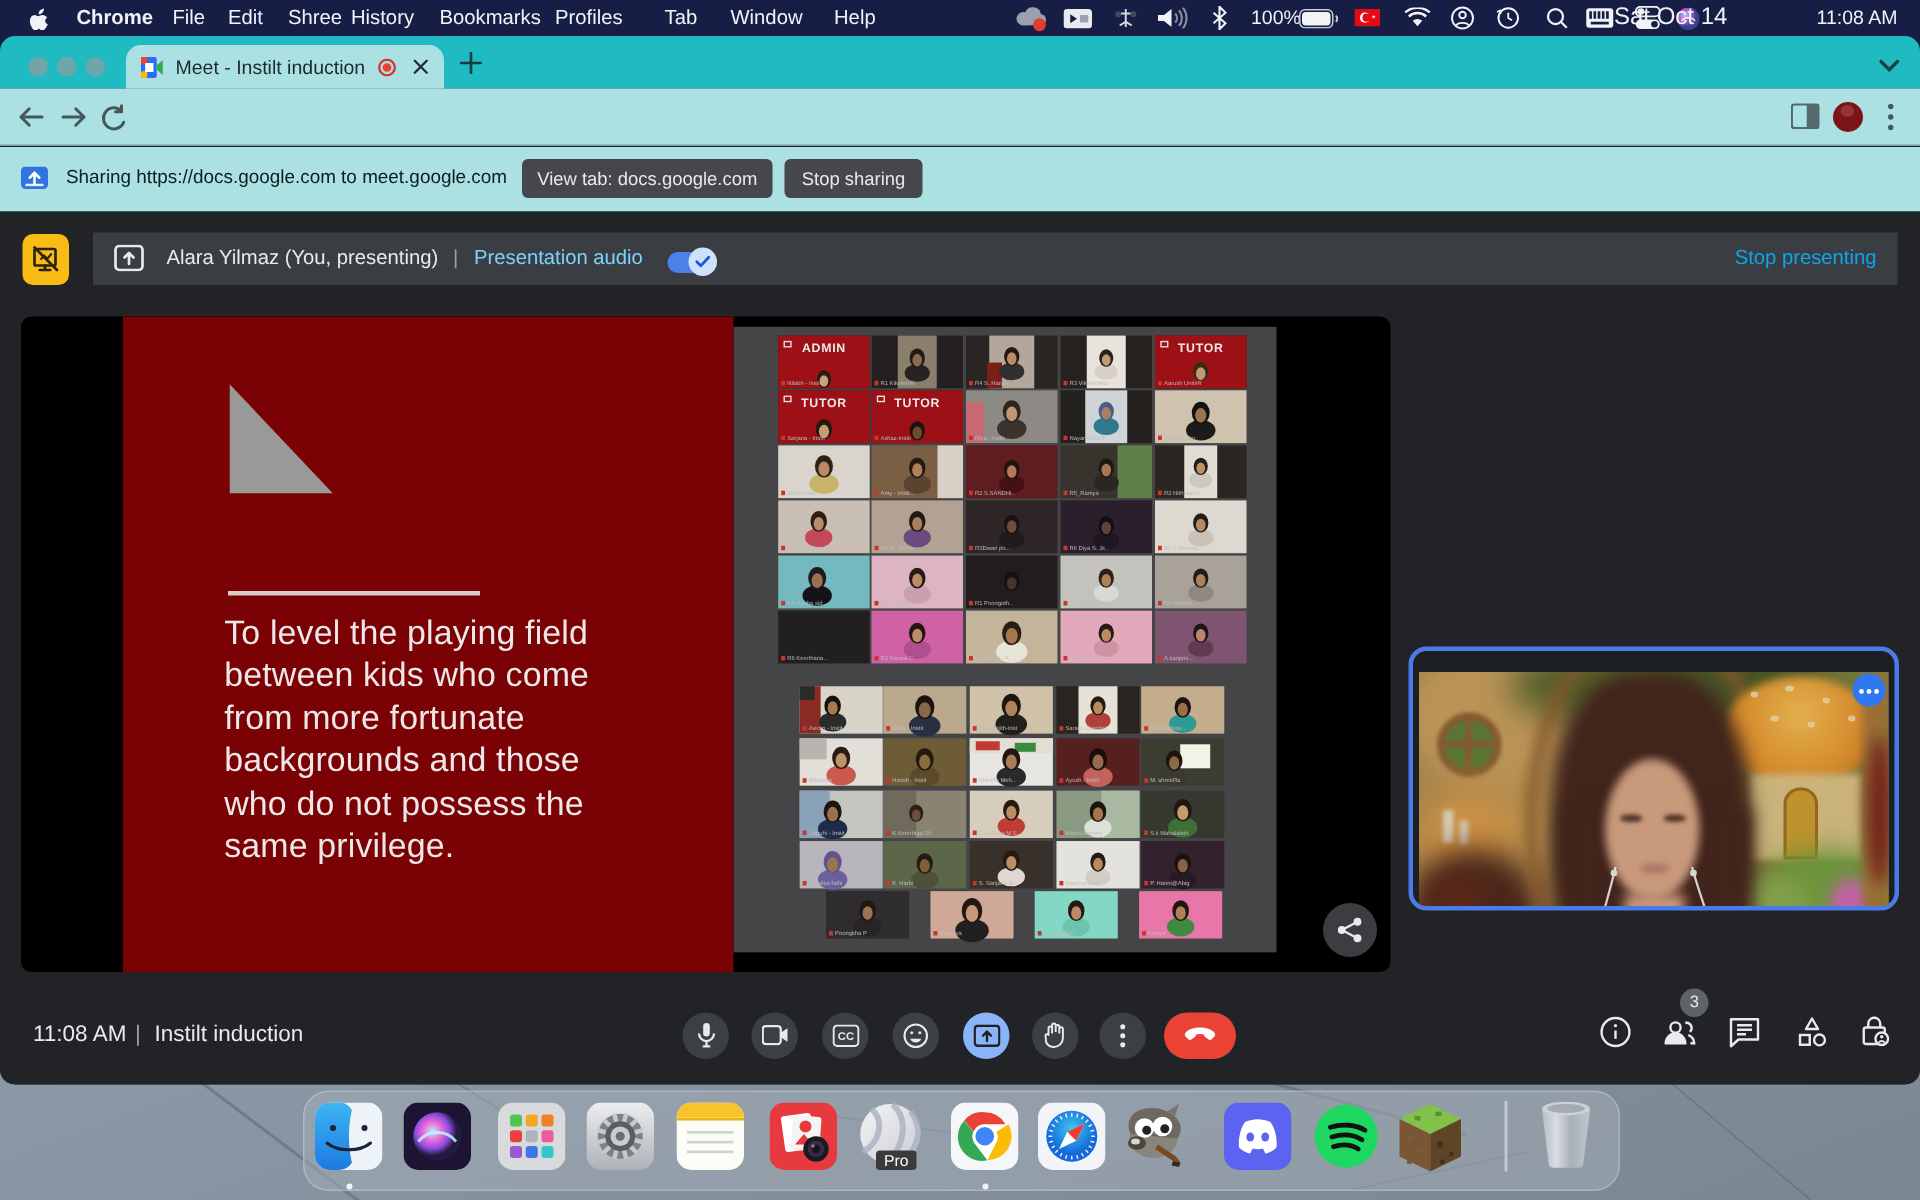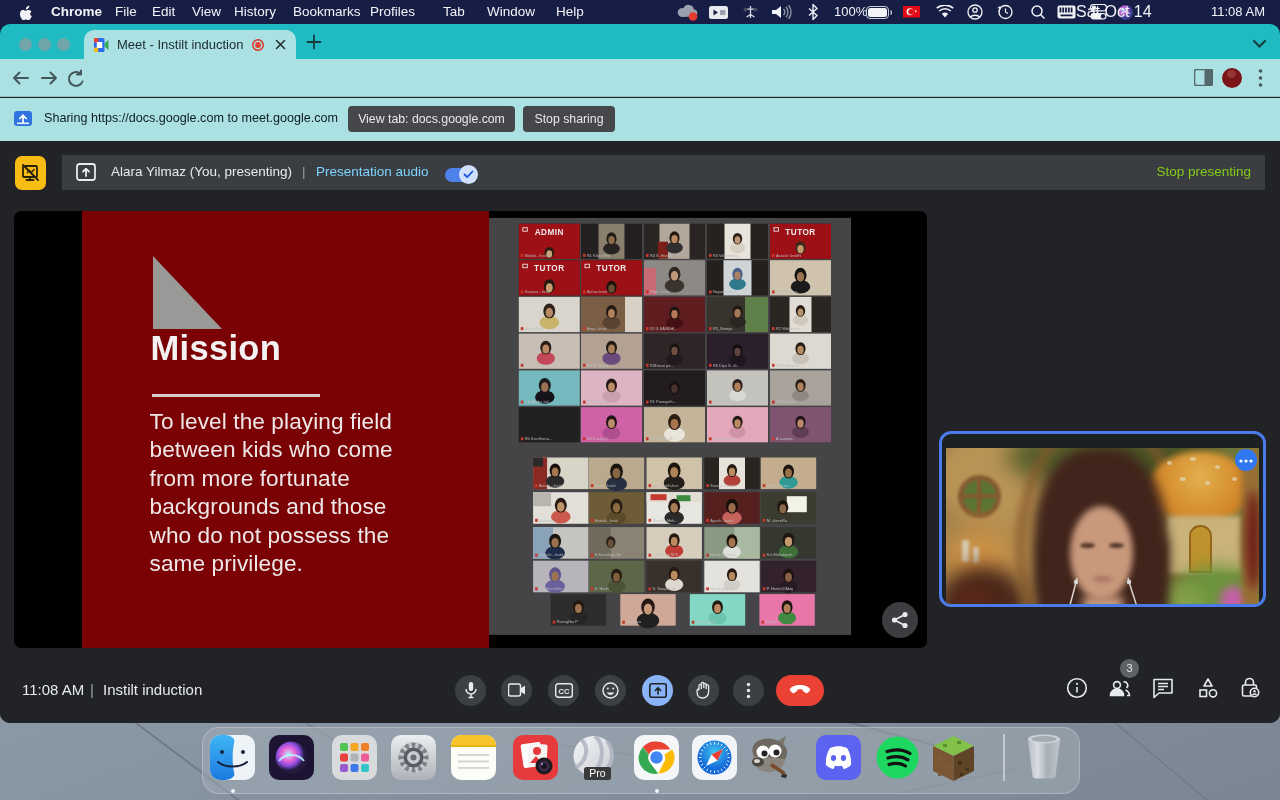--- a/index.html
+++ b/index.html
@@ -49,21 +49,21 @@
  <div class="scr" style="left:900px;top:780px;width:120px;height:1.2px;transform:rotate(-12deg)"></div>
 </div>
 <div id="navybk" class="abs"></div>
 <div id="menubar" class="abs">
     <svg class="mi" style="left:20px;top:4.5px" width="13" height="15" viewBox="0 0 13 15" fill="#f2f3f7">
       <path d="M9.3 0.6 C9.4 1.6 9 2.6 8.4 3.3 C7.7 4.1 6.7 4.6 5.8 4.5 C5.7 3.6 6.1 2.6 6.7 1.9 C7.4 1.2 8.5 0.7 9.3 0.6 Z M11.9 11.1 C11.4 12.2 11.1 12.7 10.5 13.6 C9.6 14.9 8.4 16.5 6.9 14.8 C6.2 14.1 5.7 13.9 5 14.8 C3.5 16.5 2.3 14.9 1.4 13.6 C-1 10.1 -0.3 5.6 2.5 5.1 C3.8 4.9 4.7 5.8 5.5 5.8 C6.2 5.8 7.5 4.8 9 5.1 C9.9 5.2 10.9 5.8 11.5 6.7 C9.5 8 9.8 10.5 11.9 11.1 Z"></path>
     </svg>
     <div class="mi" style="left:51px;font-weight:bold;">Chrome</div>
     <div class="mi" style="left:115px;">File</div>
     <div class="mi" style="left:152px;">Edit</div>
-    <div class="mi" style="left:192px;">View</div>
+    <div class="mi" style="left:192px;">Shree</div>
     <div class="mi" style="left:234px;">History</div>
     <div class="mi" style="left:293px;">Bookmarks</div>
     <div class="mi" style="left:370px;">Profiles</div>
     <div class="mi" style="left:443px;">Tab</div>
     <div class="mi" style="left:487px;">Window</div>
     <div class="mi" style="left:556px;">Help</div>
     <svg class="mi" style="left:676px;top:4px" width="24" height="17" viewBox="0 0 24 17">
       <path d="M6 13 a4.5 4.5 0 1 1 1.5 -8.8 a5.5 5.5 0 0 1 10.5 1.3 a3.6 3.6 0 0 1 .5 7.1 Z" fill="#9aa0ad"></path>
       <circle cx="17" cy="12.5" r="4.3" fill="#e33b2e"></circle>
     </svg>
@@ -215,21 +215,21 @@
           <path d="M10 13 V6 M7 8.7 L10 5.6 L13 8.7" stroke-linecap="round" stroke-linejoin="round"></path>
         </svg>
     <div style="position:absolute;left:49px;top:9px;color:#e8eaed">Alara Yilmaz (You, presenting)</div>
     <div style="position:absolute;left:240px;top:9px;color:#9aa0a6">|</div>
     <div style="position:absolute;left:254px;top:9px;color:#7dd3fc">Presentation audio</div>
     <div style="position:absolute;left:383px;top:12.5px;width:32px;height:14px;border-radius:7px;background:#4e80ea"></div>
     <div style="position:absolute;left:397px;top:10px;width:19px;height:19px;border-radius:50%;background:#cfe0fd"></div>
     <svg style="position:absolute;left:401px;top:14px" width="11" height="11" viewBox="0 0 11 11">
           <path d="M1.5 5.5 L4.2 8.2 L9.5 2.5" fill="none" stroke="#1a56db" stroke-width="1.8" stroke-linecap="round" stroke-linejoin="round"></path>
         </svg>
-    <div style="position:absolute;right:14px;top:9px;color:#84cc16">Stop presenting</div>
+    <div style="position:absolute;right:14px;top:9px;color:#0ea5e9">Stop presenting</div>
   </div>
   <div id="ptile">
     <svg width="913" height="438" viewBox="0 0 913 438" xmlns="http://www.w3.org/2000/svg" font-family="Liberation Sans, sans-serif" style="position:absolute;left:0;top:0">
           <rect x="475" y="6.9" width="362" height="417" fill="#454547"></rect>
           <rect x="504.8" y="12.7" width="61.0" height="35.2" fill="#1e1d1e"></rect>
           <rect x="504.8" y="12.7" width="61.0" height="35.2" fill="#9c1016"></rect>
           <text x="535.3" y="23.7" font-size="8.2" font-weight="bold" fill="#efe9e9" text-anchor="middle" letter-spacing="0.5">ADMIN</text>
           <rect x="508.8" y="16.7" width="4.5" height="3.5" fill="none" stroke="#e8e4e4" stroke-width="0.9"></rect>
           <ellipse cx="535.3" cy="41.7" rx="4.7" ry="5.8" fill="#2a1b12"></ellipse>
           <ellipse cx="535.3" cy="43.0" rx="2.9" ry="3.8" fill="#caa37c"></ellipse>
@@ -572,21 +572,20 @@
           <ellipse cx="773.1" cy="406.9" rx="9.1" ry="6.4" fill="#3f8a40"></ellipse>
           <ellipse cx="773.1" cy="396.1" rx="5.5" ry="6.9" fill="#201611"></ellipse>
           <ellipse cx="773.1" cy="397.6" rx="3.4" ry="4.5" fill="#b0805a"></ellipse>
           <rect x="747.4" y="409.7" width="2.6" height="3" fill="#c5372c"></rect>
           <text x="751.4" y="412.4" font-size="3.9" fill="#bdbdbd">Kaviya</text>
         </svg>
     <div id="slide">
       <svg style="position:absolute;left:71px;top:45px" width="69" height="73" viewBox="0 0 69 73">
             <path d="M0 0 L0 73 L69 73 Z" fill="#999a98"></path>
           </svg>
-      <div id="mission">Mission</div>
       <div id="mline"></div>
       <div id="mpara">To level the playing field<br>between kids who come<br>from more fortunate<br>backgrounds and those<br>who do not possess the<br>same privilege.</div>
     </div>
     <div id="sharecirc">
       <svg style="position:absolute;left:9px;top:9px" width="18" height="18" viewBox="0 0 18 18" fill="#e8eaed">
             <circle cx="14" cy="3.5" r="2.6"></circle>
             <circle cx="14" cy="14.5" r="2.6"></circle>
             <circle cx="3.5" cy="9" r="2.6"></circle>
             <path d="M3.5 9 L14 3.5 M3.5 9 L14 14.5" stroke="#e8eaed" stroke-width="1.6"></path>
           </svg>

